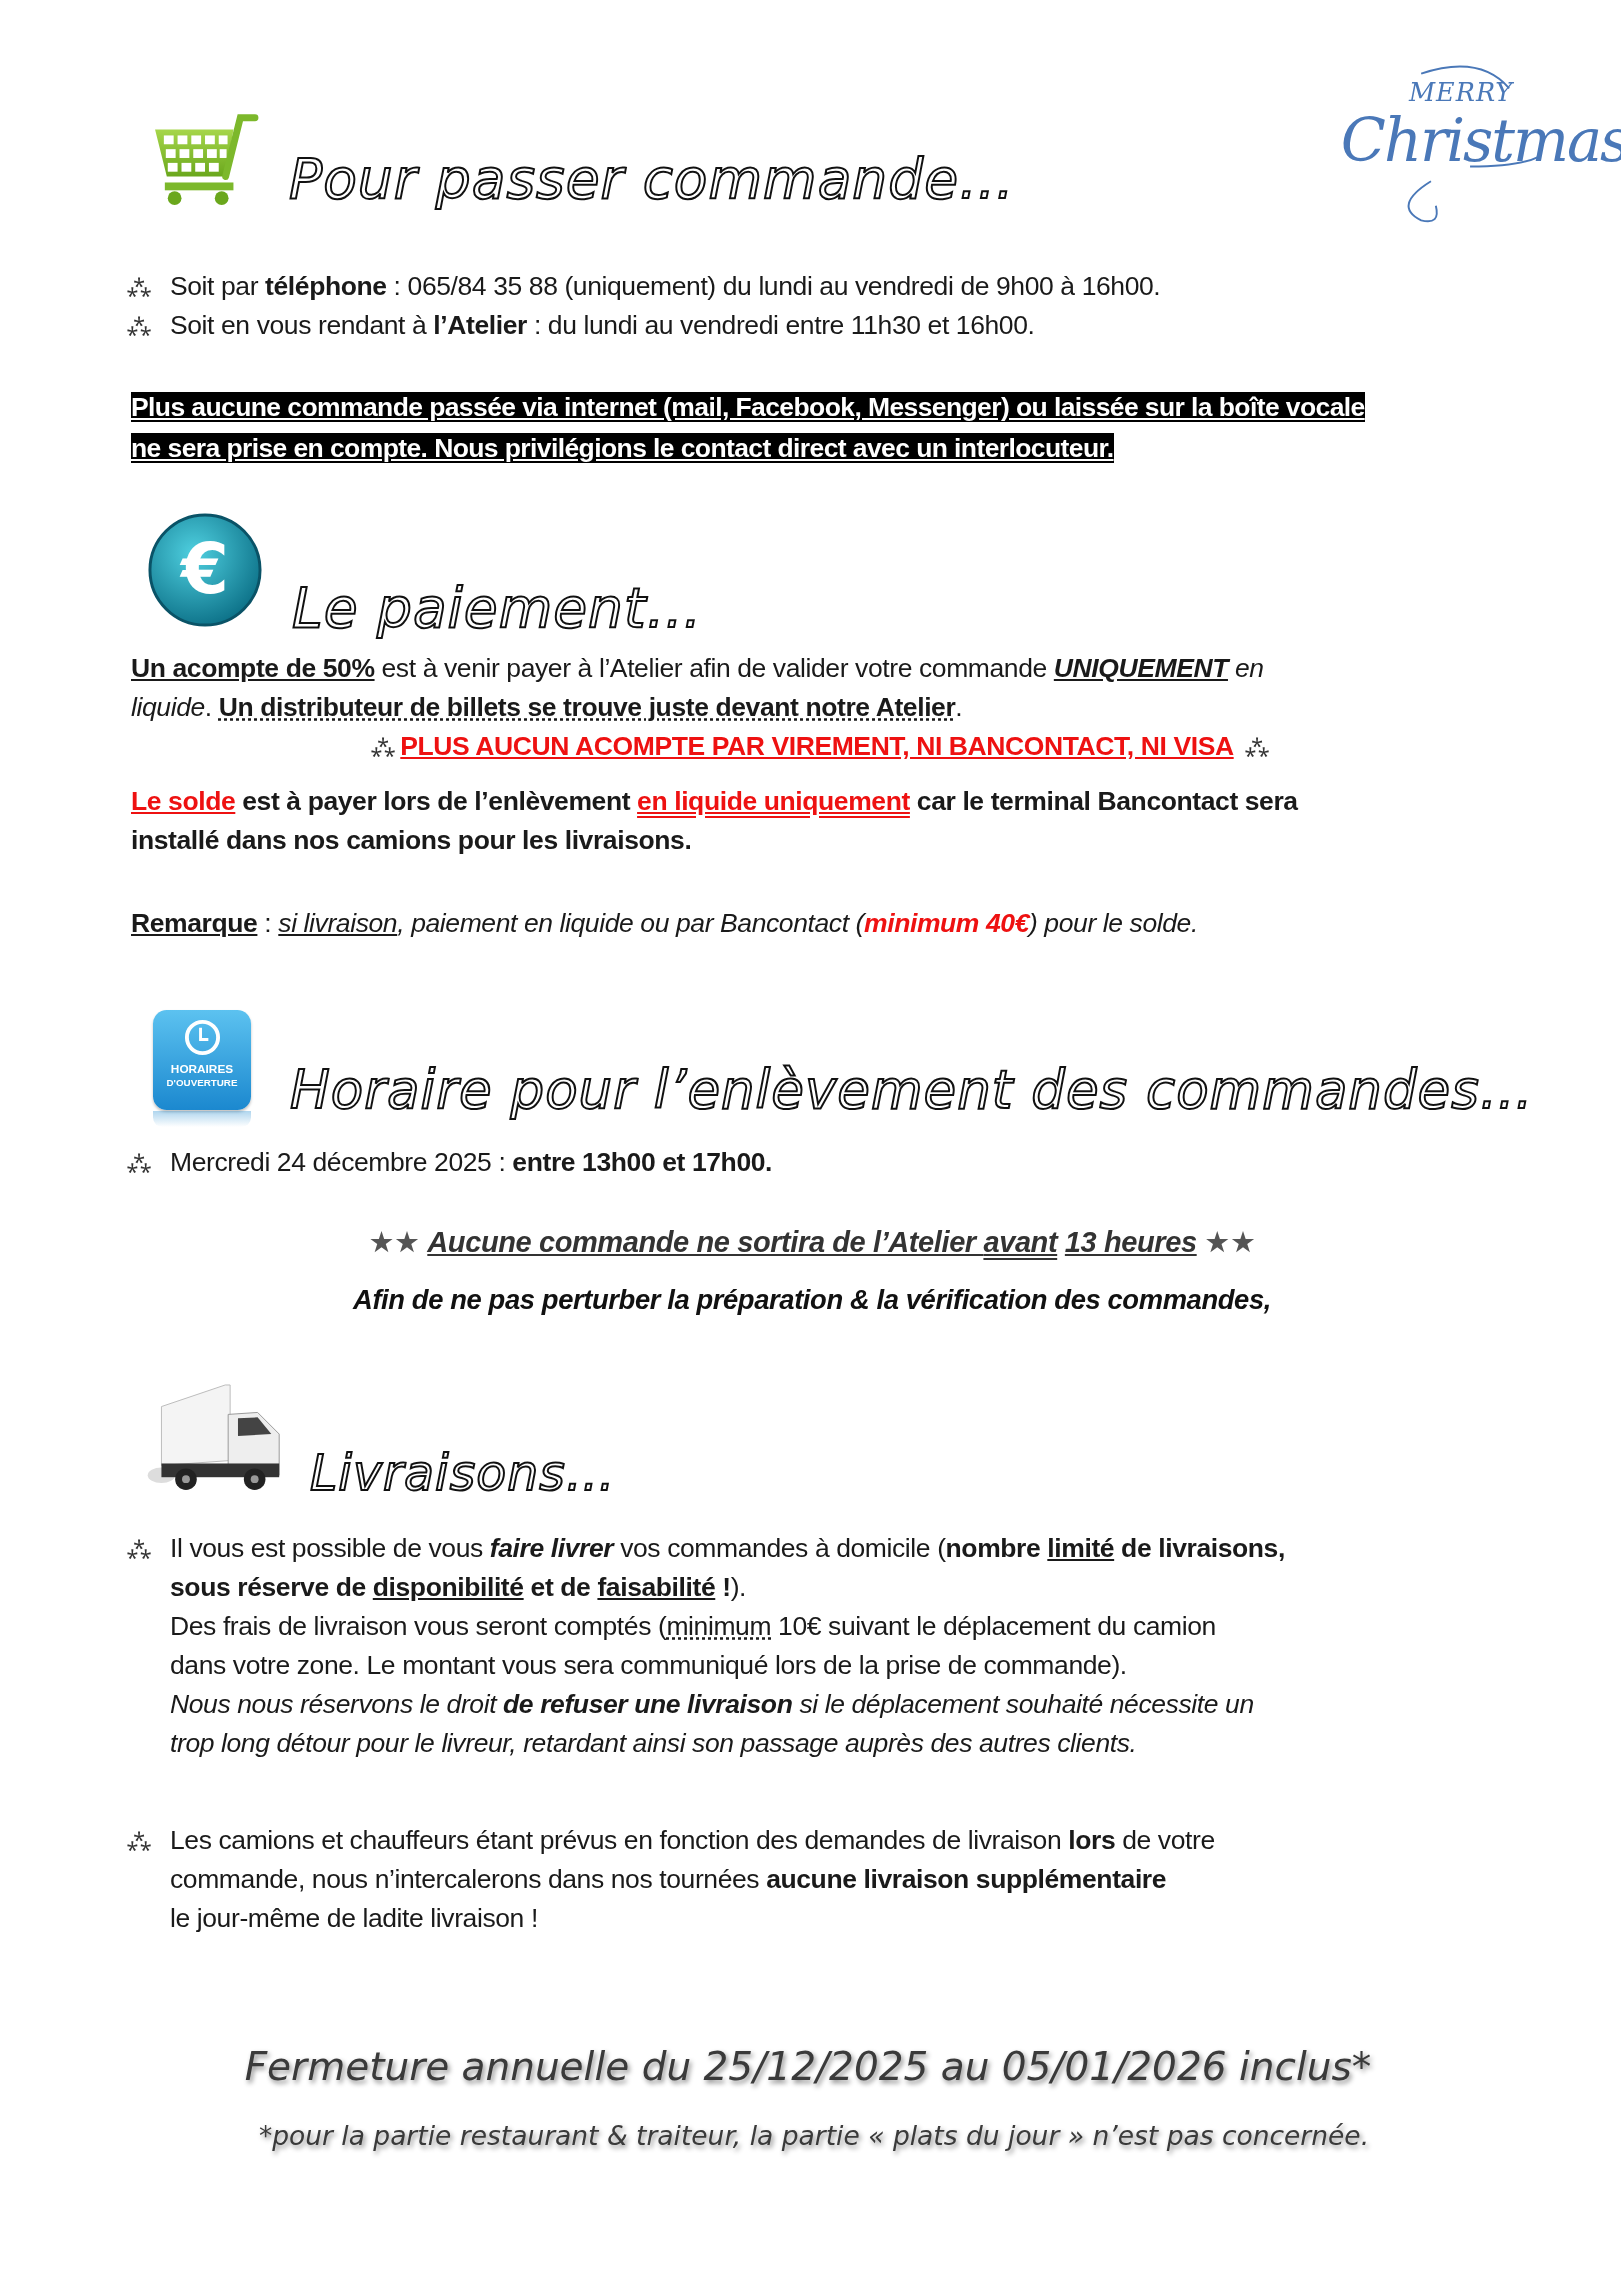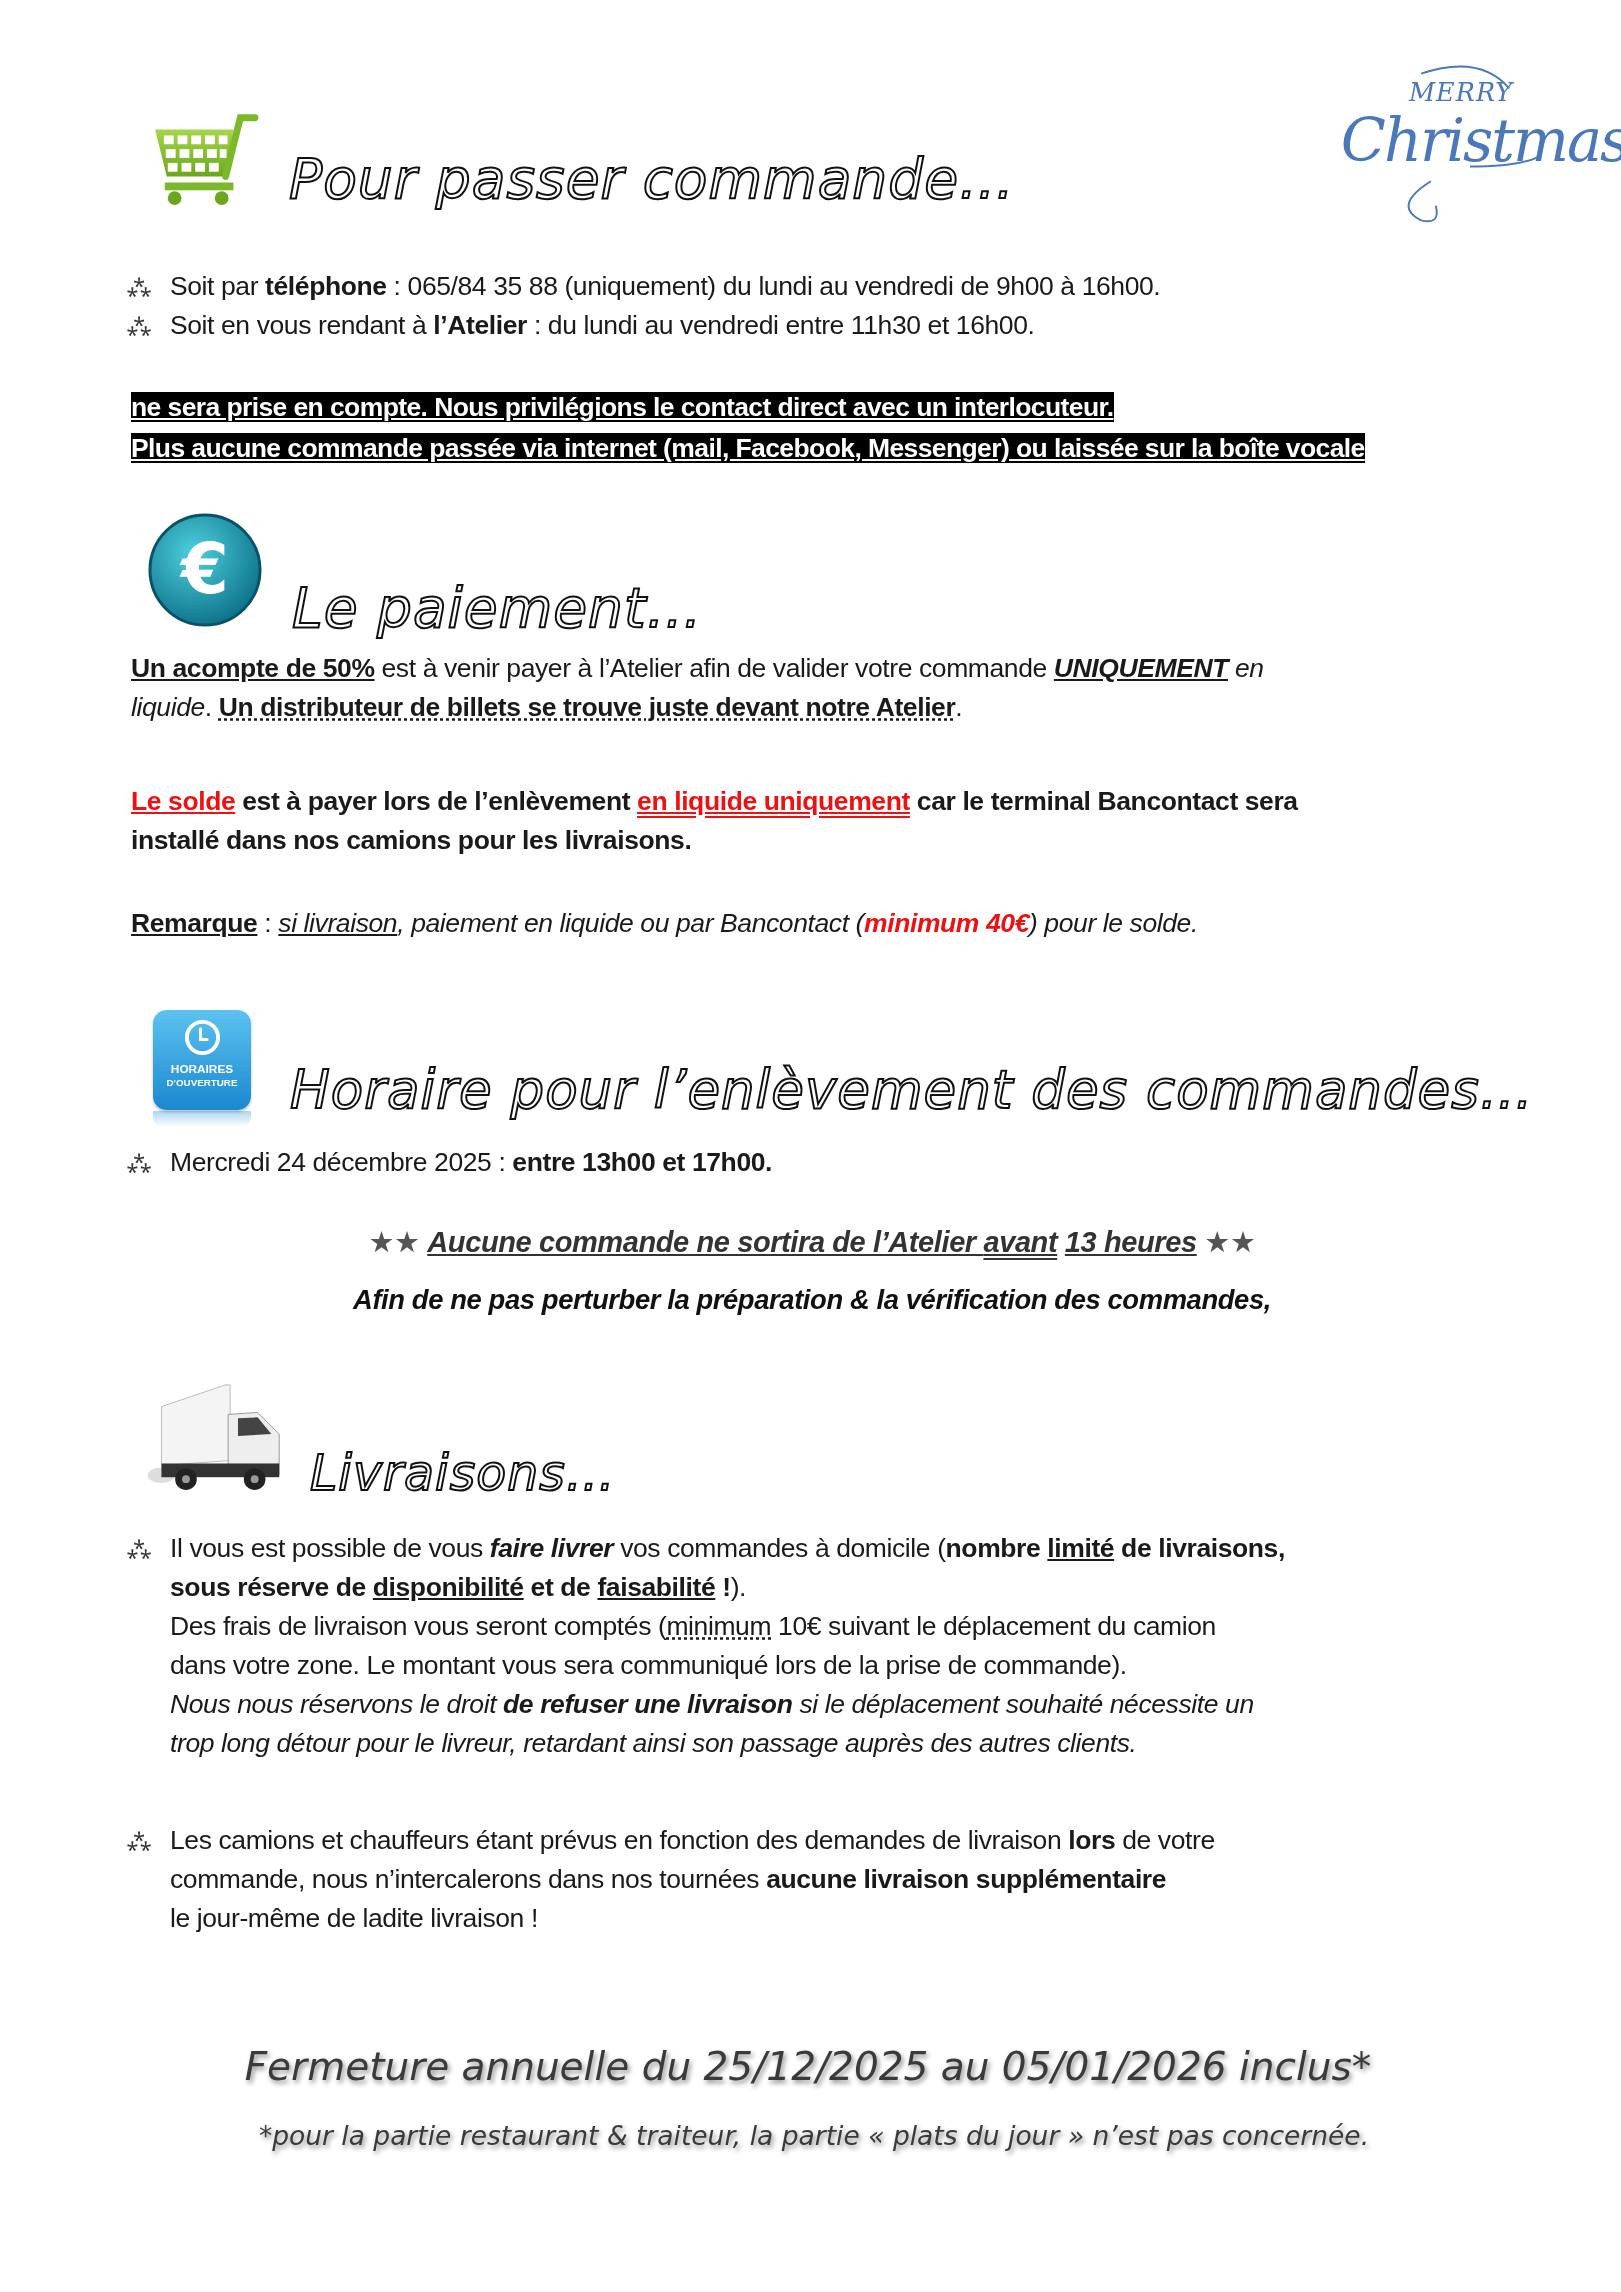--- a/index.html
+++ b/index.html
@@ -74,41 +74,44 @@
     <span class="bullet">⁂</span>
     <span><span>Soit par </span><span class="b">téléphone</span><span> : 065/84 35 88 (uniquement) du lundi au vendredi de 9h00 à 16h00.</span></span>
   </div>
   <div class="row">
     <span class="bullet">⁂</span>
     <span><span>Soit en vous rendant à </span><span class="b">l’Atelier</span><span> : du lundi au vendredi entre 11h30 et 16h00.</span></span>
   </div>
 </div>
 
 <div class="abs body-text banner" style="left:131px;top:387px;line-height:41px;">
+  <div><span class="hl" style="letter-spacing:-0.6px;">Plus aucune commande passée via internet (mail, Facebook, Messenger) ou laissée sur la boîte vocale</span></div>
   <div><span class="hl" style="letter-spacing:-0.6px;">ne sera prise en compte. Nous privilégions le contact direct avec un interlocuteur.</span></div>
-  <div><span class="hl" style="letter-spacing:-0.6px;">Plus aucune commande passée via internet (mail, Facebook, Messenger) ou laissée sur la boîte vocale</span></div>
 </div>
 
 <div class="abs" style="left:147px;top:512px;width:116px;height:116px;">
   <svg width="116" height="116" viewBox="0 0 118 118">
     <defs>
         <radialGradient id="g2" cx="0.4" cy="0.35" r="0.7">
           <stop offset="0" stop-color="#4fd0e0"></stop>
           <stop offset="1" stop-color="#0b6f86"></stop>
         </radialGradient>
       </defs>
     <circle cx="59" cy="59" r="56" fill="url(#g2)" stroke="#0a5367" stroke-width="3"></circle>
     <text x="59" y="82" text-anchor="middle" font-size="70" font-family="DejaVu Sans" font-weight="bold" fill="#fff">€</text>
   </svg>
 </div>
 <div class="abs hand" style="left:292px;top:576px;font-size:55px;">Le paiement…</div>
 
 <div class="abs body-text" style="left:131px;top:649px;width:1372px;">
   <div><span class="b u">Un acompte de 50%</span><span> est à venir payer à l’Atelier afin de valider votre commande </span><span class="b i u">UNIQUEMENT</span><span class="i"> en</span></div>
   <div><span class="i">liquide</span><span>. </span><span class="b udot">Un distributeur de billets se trouve juste devant notre Atelier</span><span>.</span></div>
+  <div class="center" style="width:1372px;">
+    <span class="bullet" style="width:35px;">⁂</span><span class="b red u">PLUS AUCUN ACOMPTE PAR VIREMENT, NI BANCONTACT, NI VISA</span><span class="bullet" style="width:35px;text-align:right;">⁂</span>
+  </div>
 </div>
 
 <div class="abs body-text" style="left:131px;top:782px;width:1372px;">
   <div><span class="b red u">Le solde</span><span class="b"> est à payer lors de l’enlèvement </span><span class="b red ud">en liquide uniquement</span><span class="b"> car le terminal Bancontact sera</span></div>
   <div class="b">installé dans nos camions pour les livraisons.</div>
 </div>
 
 <div class="abs body-text" style="left:131px;top:904px;width:1372px;">
   <span class="b u">Remarque</span><span> : </span><span class="i u">si livraison</span><span class="i">, paiement en liquide ou par Bancontact (</span><span class="b i red">minimum 40€</span><span class="i">) pour le solde.</span>
 </div>

